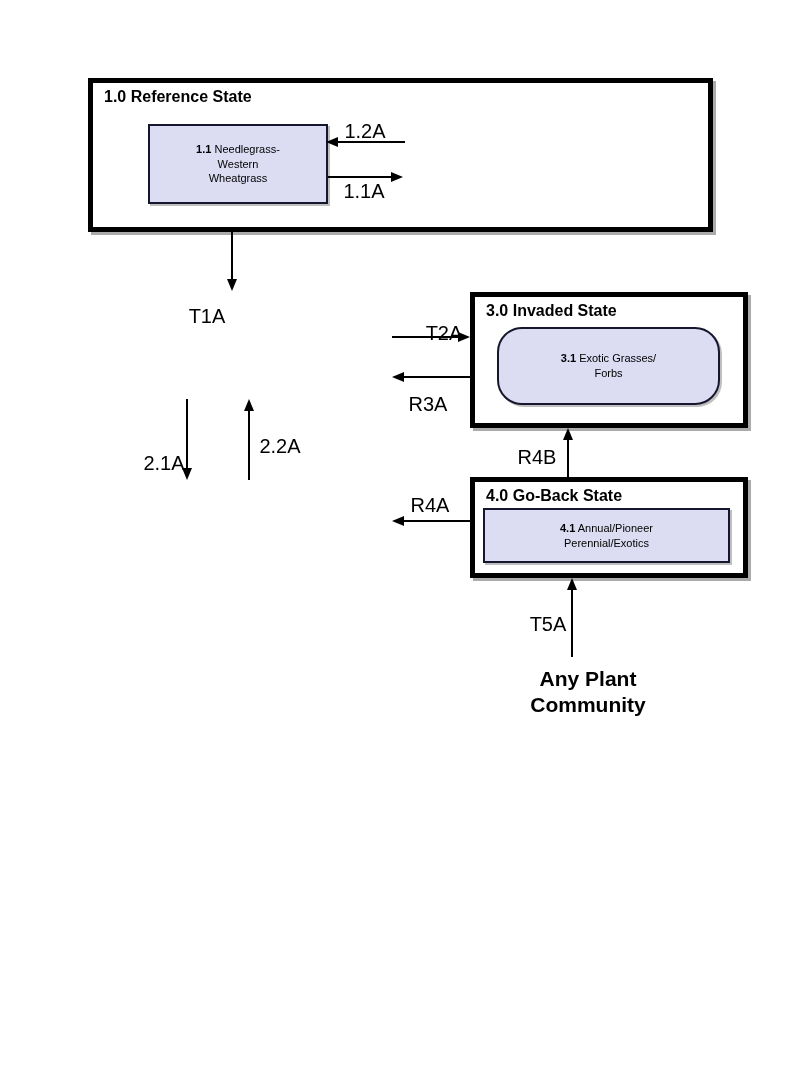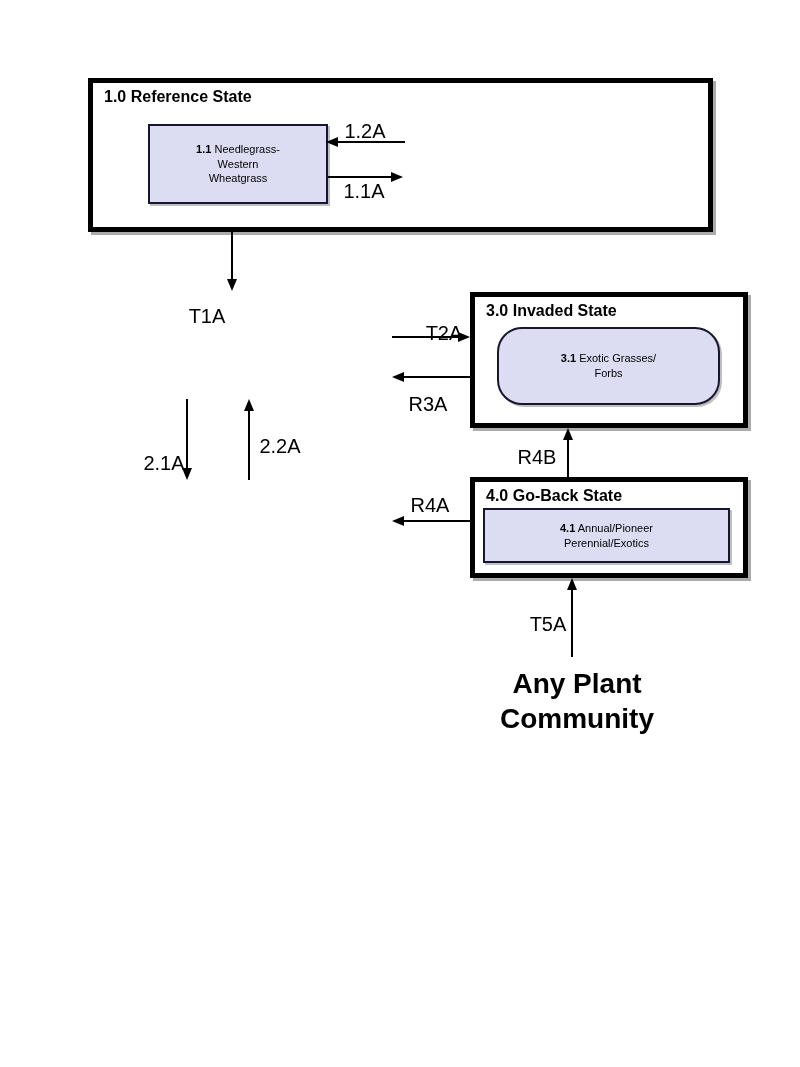--- a/index.html
+++ b/index.html
@@ -53,23 +53,23 @@
   .head-down{border-left:5px solid transparent;border-right:5px solid transparent;border-top:12px solid #000;}
   .t-label{
     position:absolute;
     width:60px;
     text-align:center;
     font-size:20px;
     white-space:nowrap;
   }
   .footer-label{
     position:absolute;
-    left:487px;top:666px;width:180px;
+    left:498px;top:666px;width:180px;
     text-align:center;
-    font-size:28px;font-weight:bold;line-height:1.25;
+    font-size:21px;font-weight:bold;line-height:1.25;
     white-space:pre-line;
   }
 </style>
 </head>
 <body>
 
 <div class="canvas">
 
   <div class="state-box" style="left:88px;top:78px;width:625px;height:154px;">
     <div class="state-title">1.0 Reference State</div>

